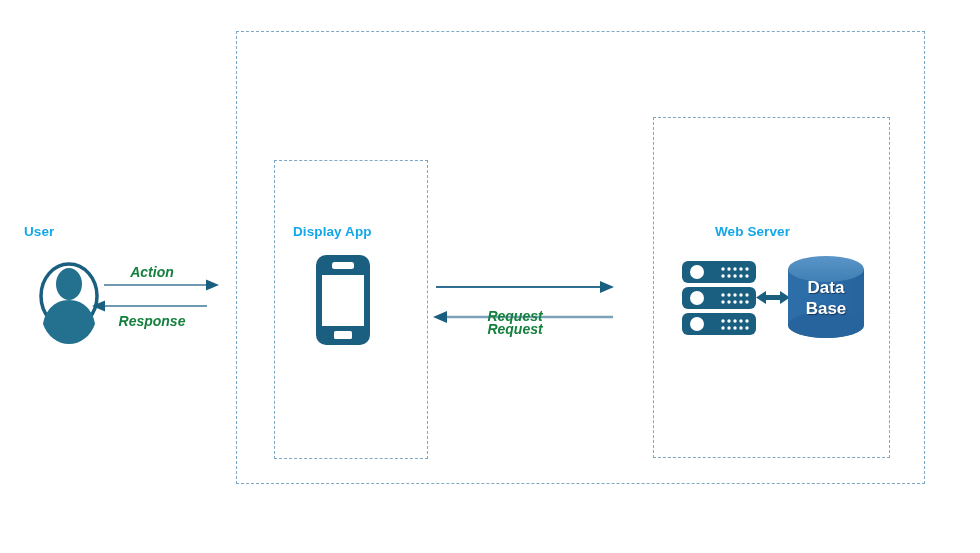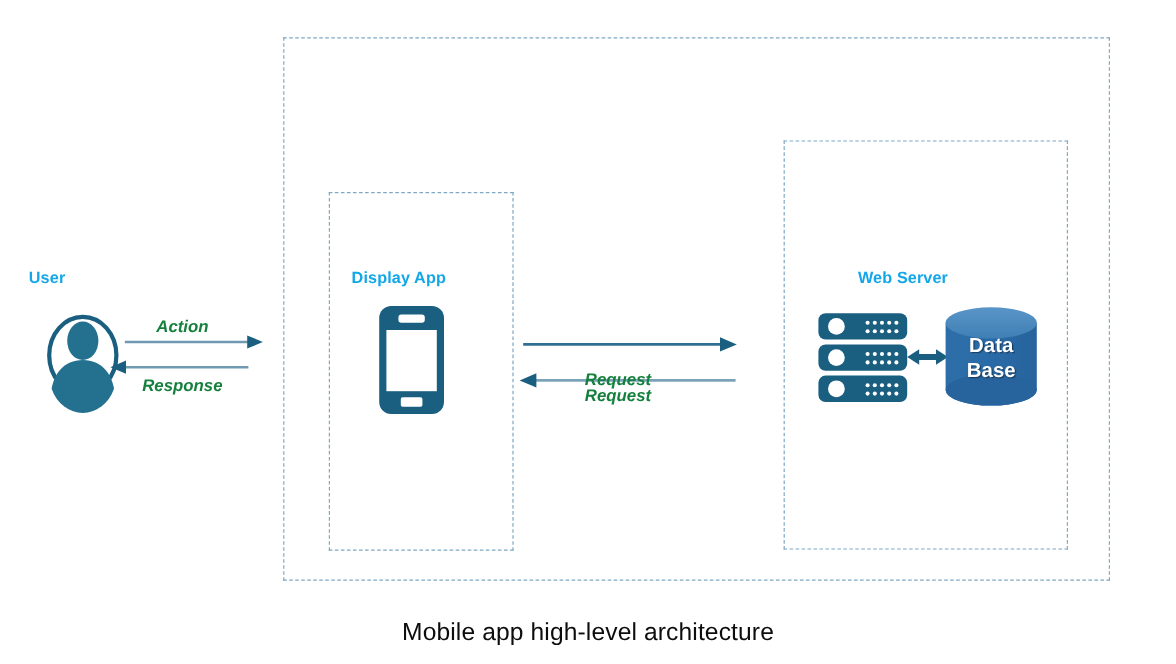--- a/index.html
+++ b/index.html
@@ -242,15 +242,14 @@
   <div class="cyan-label" id="user-label">User</div>
   <div class="cyan-label" id="mobile-label">Display App</div>
   <div class="cyan-label" id="webserver-label">Web Server</div>
 
 
   <div class="flow-label" id="label-action">Action</div>
   <div class="flow-label" id="label-display">Response</div>
   <div class="flow-label" id="label-request">Request</div>
   <div class="flow-label" id="label-response">Request</div>
 
-  <div id="caption">Mobile app high-level architecture</div>
 
 </div>
 
 </body></html>

